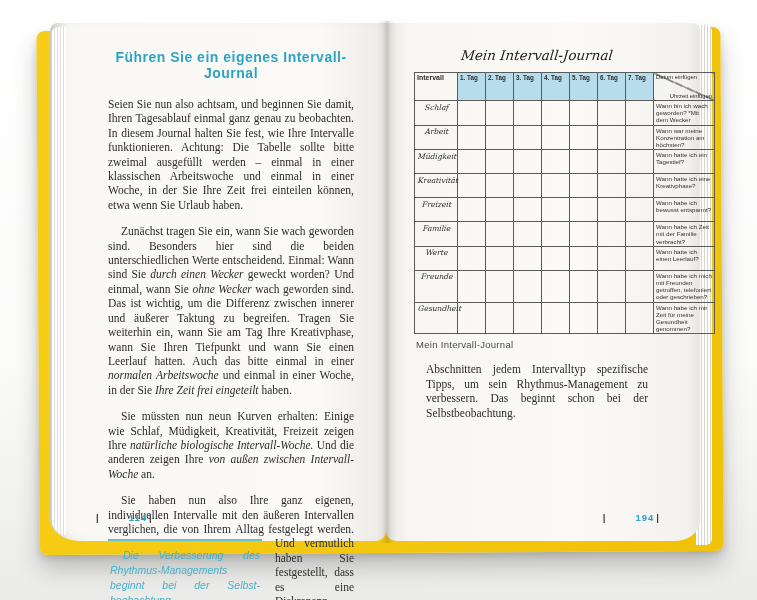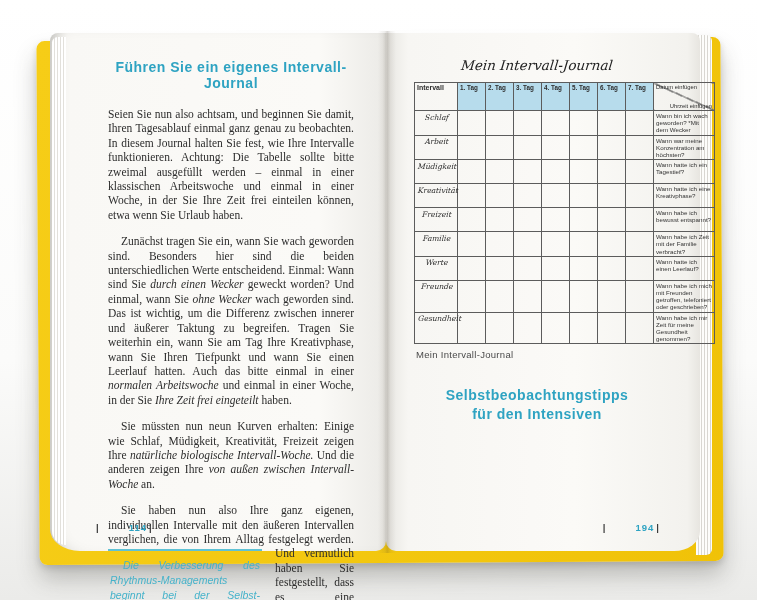--- a/index.html
+++ b/index.html
@@ -1,21 +1,21 @@
 <!DOCTYPE html>
 <html lang="de"><head>
 <meta charset="utf-8">
 <style>
   html,body{margin:0;padding:0;}
   body{
     width:757px;height:600px;overflow:hidden;position:relative;
     background:linear-gradient(#ffffff 0%,#fbfbfa 60%,#ebebe9 100%);
     font-family:"Liberation Serif",serif;color:#2c2c2c;
   }
-  .book{position:absolute;left:30px;top:15px;width:696px;height:558px;}
+  .book{position:absolute;left:30px;top:5px;width:696px;height:558px;}
   .cover{
     position:absolute;left:8px;top:24px;width:684px;height:524px;
     background:linear-gradient(100deg,#f6cd17,#f0c208);border-radius:8px;
     transform:rotate(-0.35deg);
     box-shadow:0 14px 22px rgba(60,60,55,0.28), 0 3px 6px rgba(60,60,55,0.18);
   }
   .edge-stack{
     position:absolute;left:666px;top:20px;width:16px;height:520px;
     background:repeating-linear-gradient(to right,#fdfdfb 0 2px,#d8d6d1 2px 3px);
     border-radius:0 6px 6px 0;
@@ -246,22 +246,22 @@
               <td class="cell"></td>
               <td class="cell"></td>
               <td class="cell"></td>
               <td class="q">Wann habe ich mir Zeit für meine Gesundheit genommen?</td>
             </tr>
           </tbody>
       </table>
 
       <div class="table-caption">Mein Intervall-Journal</div>
 
-
-      <h2 class="section-heading"><span>Selbstbeobachtungstipps</span><br><span>für den Intensiven</span></h2>
+      <p class="body rp-body1">Abschnitten jedem Intervalltyp spezifische Tipps, um sein Rhythmus-Management zu verbessern. Das beginnt schon bei der Selbstbeobachtung.</p>
+
 
 
       <div class="pageno pageno-right">|<span class="num">194</span>|</div>
     </div>
   </div>
 
   <div class="spine"></div>
 </div>
 
 </body></html>

